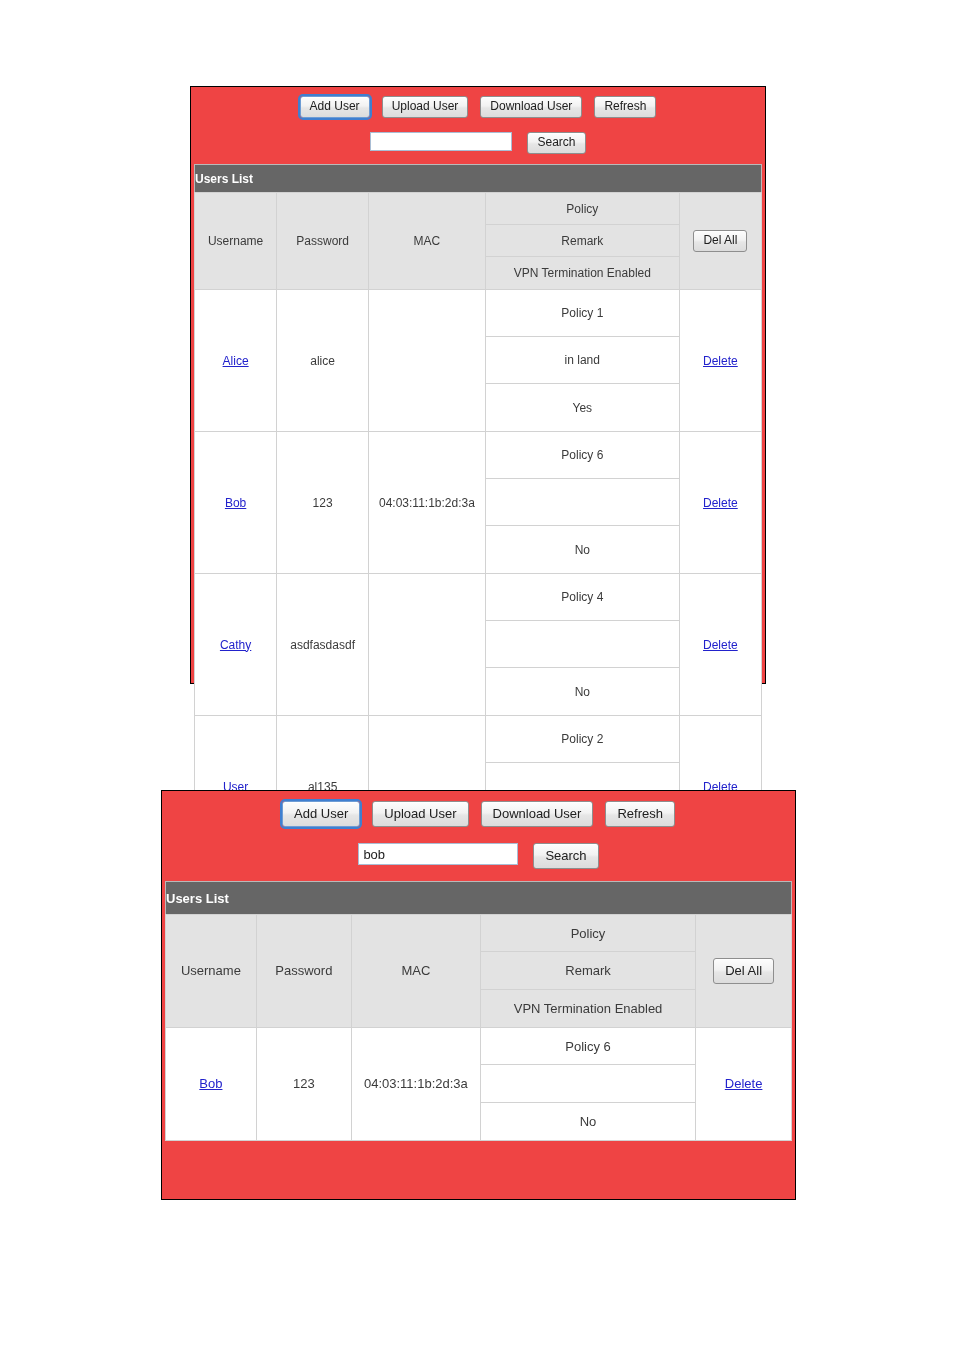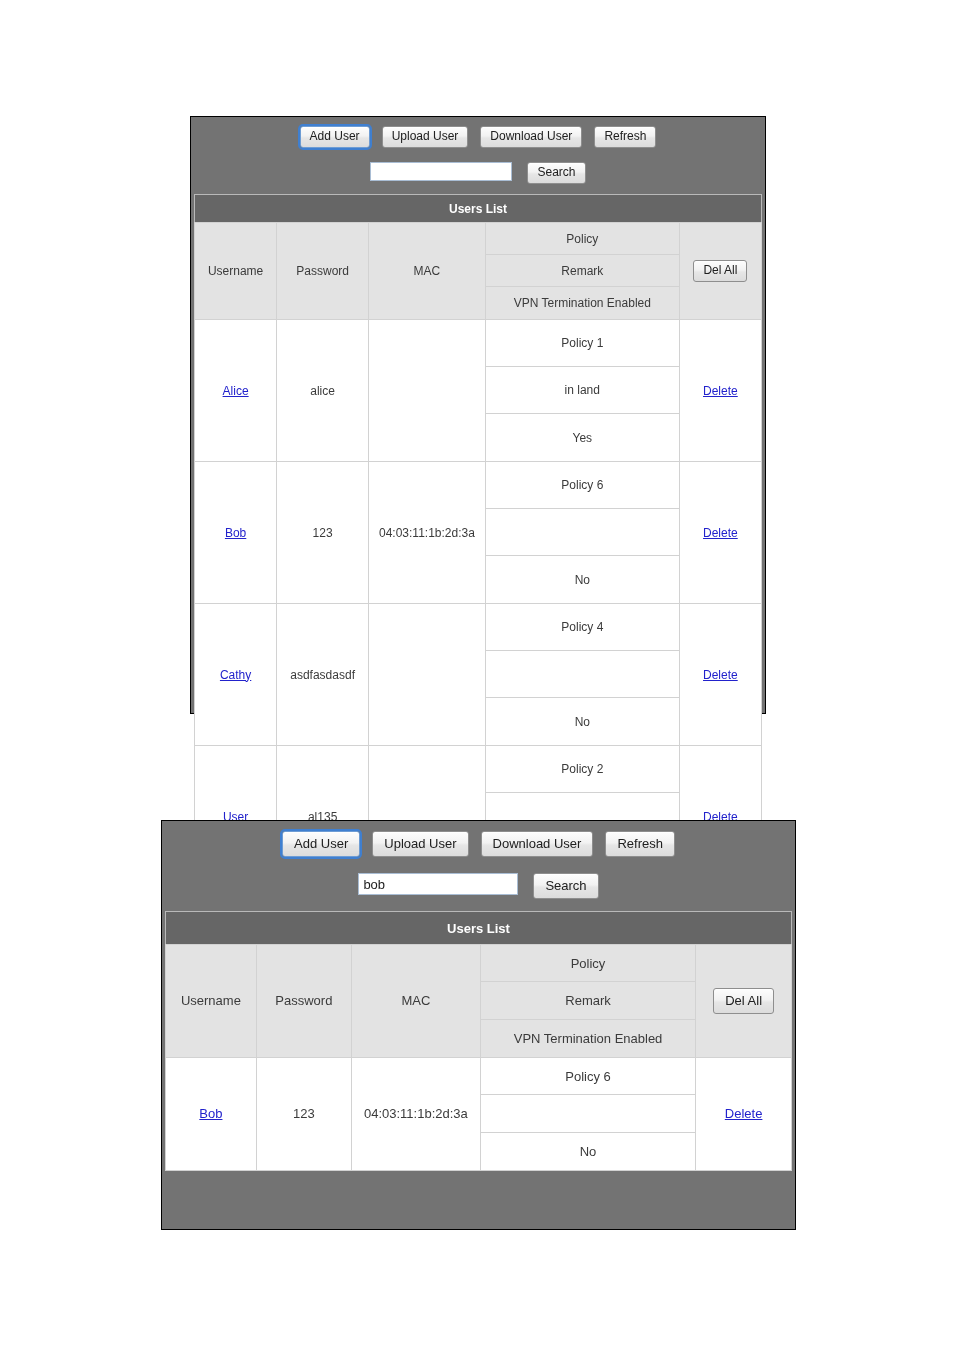--- a/index.html
+++ b/index.html
@@ -14,24 +14,23 @@
     font-family: "Liberation Sans", sans-serif;
     font-size: 12px;
     color: #333333;
     position: relative;
     overflow: hidden;
   }
 
   
   .panel {
     position: absolute;
-    background: #737373;
+    background: #ef4444;
     border: 1px solid #000000;
     box-sizing: border-box;
-    margin-top: 30px;
   }
   #panel-top {
     left: 190px;
     top: 86px;
     width: 576px;
     height: 598px;
   }
   #panel-bottom {
     left: 161px;
     top: 790px;
@@ -98,21 +97,20 @@
   .list-wrap {
     box-sizing: border-box;
   }
   #panel-top .list-wrap { padding: 0 3px 3px 3px; }
   #panel-bottom .list-wrap { padding: 0 3px 3px 3px; }
 
   .list-title {
     background: #666666;
     color: #ffffff;
     font-weight: bold;
-    text-align: center;
     border: 1px solid #b9b9b9;
     border-bottom: none;
     box-sizing: border-box;
   }
   #panel-top .list-title { font-size: 12px; height: 28px; line-height: 28px; }
   #panel-bottom .list-title { font-size: 13px; height: 33px; line-height: 33px; }
 
   
   table.users {
     width: 100%;

